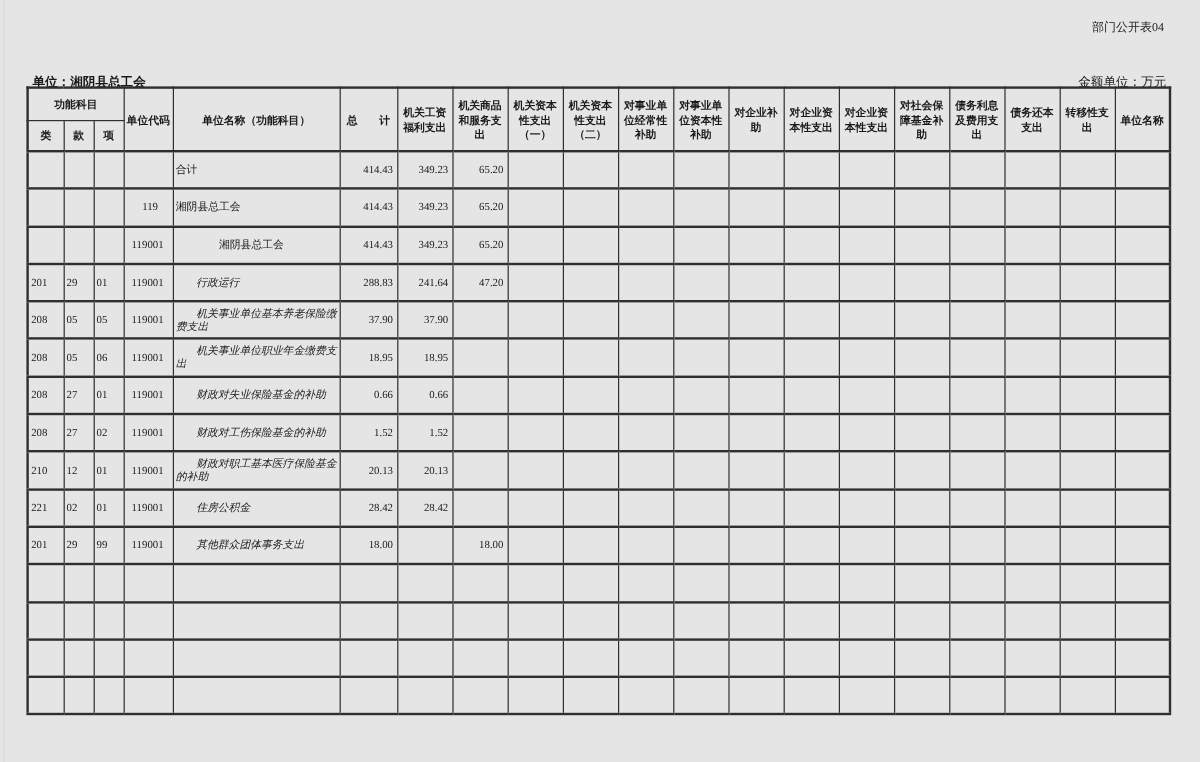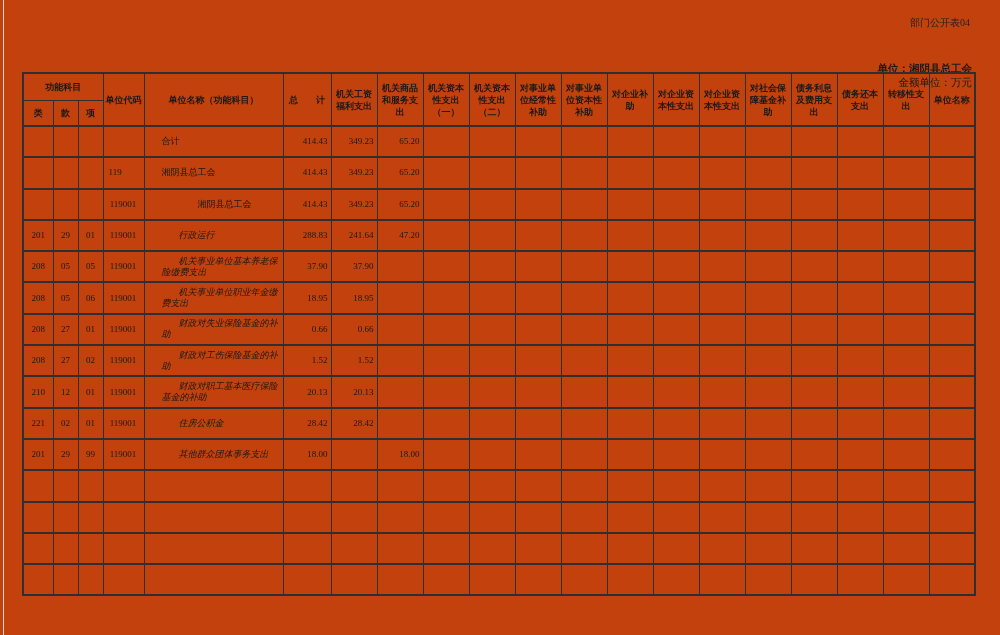--- a/index.html
+++ b/index.html
@@ -1,38 +1,38 @@
 <!DOCTYPE html>
 <html><head>
 <meta charset="utf-8">
 <style>
   html,body{margin:0;padding:0;background:#fff;}
-  .page{position:relative;width:1000px;height:635px;background:#c2410c;color:#1a1a1a;
+  .page{position:relative;width:1000px;height:635px;background:#e5e5e5;color:#1a1a1a;
         font-family:"Liberation Serif","DejaVu Serif",serif;overflow:hidden;}
   .edge-line{position:absolute;left:3px;top:0;width:1px;height:635px;background:#d7d7d7;}
   .doc-label{position:absolute;top:16px;right:30px;font-size:10px;color:#222;}
   .title{position:absolute;top:31px;left:0;width:100%;text-align:center;
          font-size:17.5px;font-weight:bold;margin:0;letter-spacing:0.5px;}
   .meta-row{position:absolute;top:62px;left:27px;width:945px;display:flex;
-            justify-content:space-between;align-items:flex-end;font-size:10.5px;flex-direction:column;}
+            justify-content:space-between;align-items:flex-end;font-size:10.5px;}
   .unit-label{font-weight:bold;}
   .amount-unit-label{font-weight:normal;}
   table.budget{position:absolute;top:72px;left:22px;width:950px;
                border-collapse:collapse;table-layout:fixed;border:2px solid #2f2f2f;}
   th,td{border:1px solid #2f2f2f;overflow:hidden;word-break:break-all;}
   th{font-size:9px;font-weight:bold;text-align:center;vertical-align:middle;
      padding:1px 2px;line-height:12px;}
   tr.hrow1{height:27px;} tr.hrow2{height:26px;}
   tbody td{border-top-width:2px;border-bottom-width:2px;font-size:9px;line-height:11px;
            vertical-align:middle;padding:0 2px;height:29.3px;}
-  td.cc{text-align:center;}
-  td.cl{text-align:left;padding-left:5px;margin-top:12px;}
+  td.cc{}
+  td.cl{text-align:left;padding-left:15px;margin-top:12px;}
   td.cr{text-align:center;padding-right:3px;}
   td.num{text-align:right;padding-right:3px;}
-  td.name{text-align:left;padding-left:17px;padding-right:1px;}
+  td.name{text-align:left;padding-left:2px;padding-right:1px;}
   td.name.ind-unit{text-indent:36px;}
   td.name.ind-item{text-indent:17px;font-style:italic;}
 </style>
 </head>
 <body>
 
 <div class="page">
   <div class="edge-line"></div>
 
   <div class="doc-label">部门公开表04</div>

